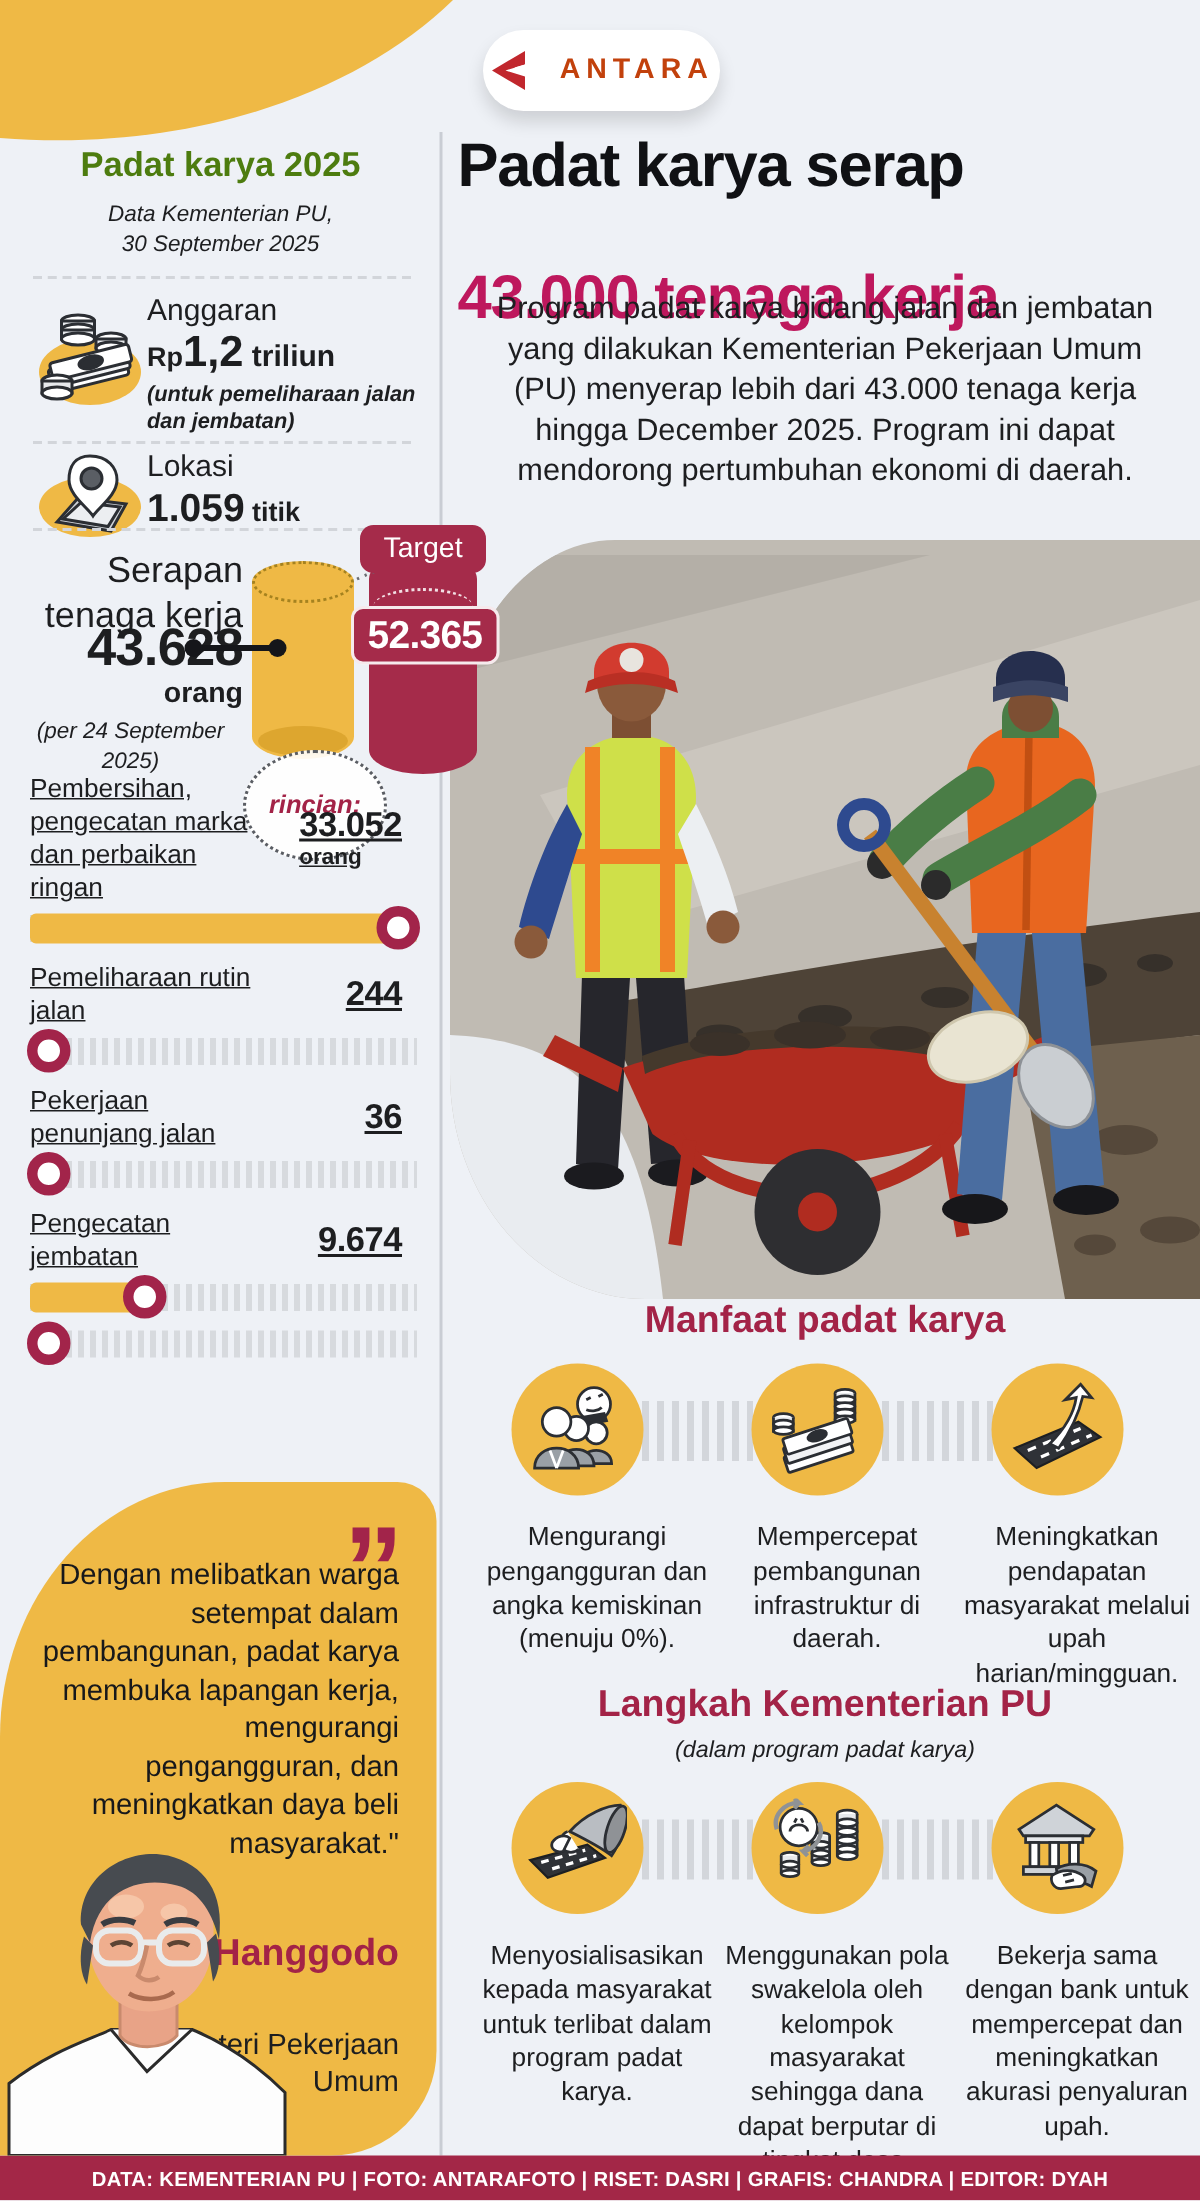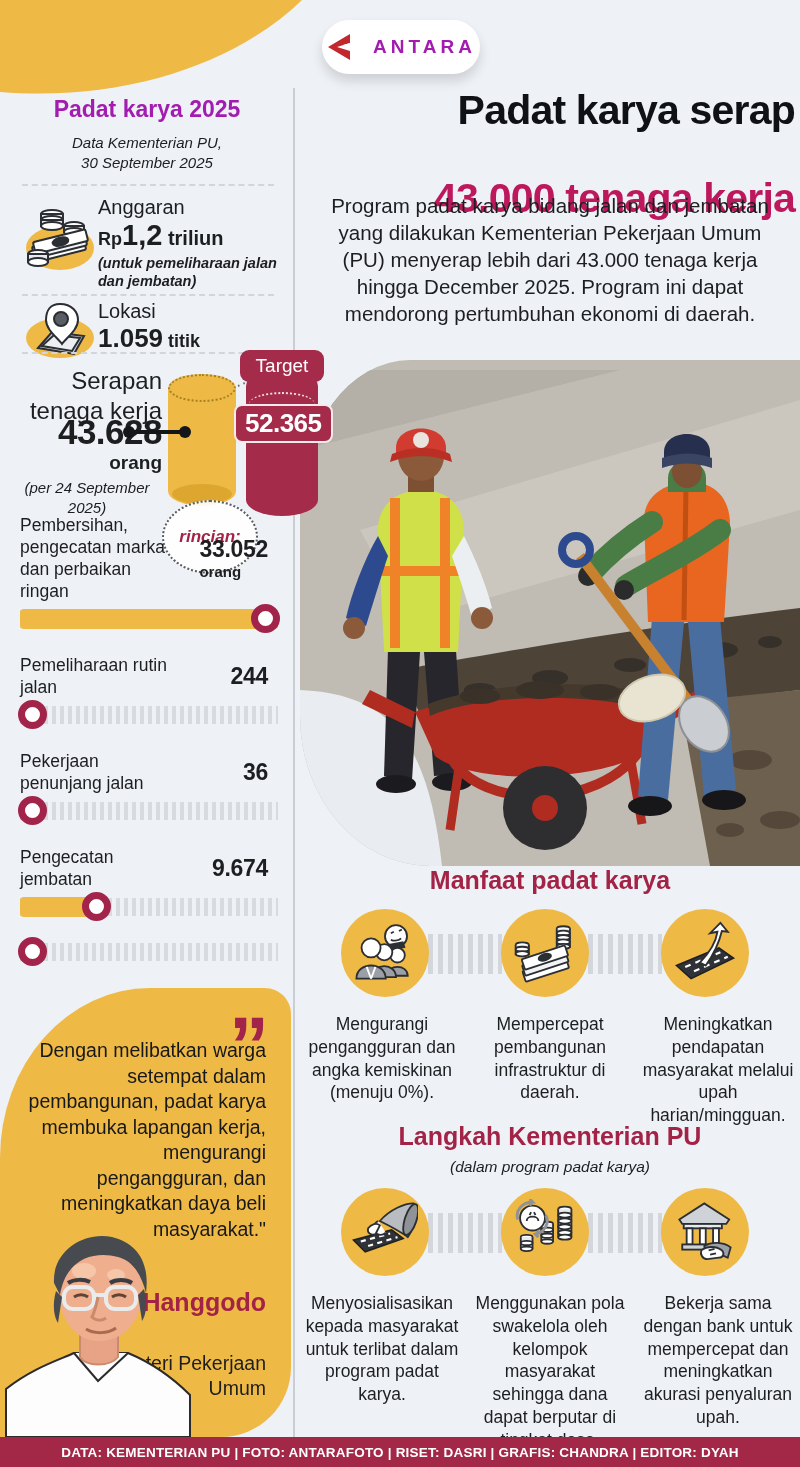--- a/index.html
+++ b/index.html
@@ -3,24 +3,24 @@
 <meta charset="utf-8">
 <style>
   html,body{margin:0;padding:0;}
   .page{position:relative;width:800px;height:1467px;background:#eef1f6;overflow:hidden;
         font-family:"Liberation Sans",sans-serif;color:#1d1e20;}
   .abs{position:absolute;}
   
   .blob-top{left:0;top:0;}
   .logo-pill{left:322px;top:20px;width:158px;height:54px;background:#fff;border-radius:28px;
              box-shadow:0 7px 12px rgba(0,0,0,.14);display:flex;align-items:center;justify-content:center;gap:9px;z-index:6;}
-  .logo-word{font-size:19px;font-weight:bold;letter-spacing:4px;color:#a21caf;margin-left:12px;}
+  .logo-word{font-size:19px;font-weight:bold;letter-spacing:4px;color:#c2410c;margin-left:12px;}
   .divider-v{left:293px;top:88px;width:2px;height:1349px;background:#c9cdd4;}
   
-  .sb-title{left:12px;top:96px;width:270px;text-align:center;color:#a21caf;font-size:23px;font-weight:bold;}
+  .sb-title{left:12px;top:96px;width:270px;text-align:center;color:#4d7c0f;font-size:23px;font-weight:bold;}
   .sb-source{left:12px;top:133px;width:270px;text-align:center;font-style:italic;font-size:15px;line-height:1.3;white-space:pre-line;}
   .sep{left:22px;width:252px;border-top:2px dashed #d2d5da;}
   .fact-row{left:22px;width:258px;display:flex;align-items:flex-start;}
   .fact-icon{flex:0 0 76px;}
   .fact-label{font-size:20px;}
   .fact-big{font-size:29px;font-weight:bold;}
   .fact-mid{font-size:18px;font-weight:bold;}
   .fact-note{font-size:14.5px;font-weight:bold;font-style:italic;line-height:1.25;margin-top:2px;}
   
   .serapan{left:12px;top:358px;width:282px;height:214px;z-index:4;}
@@ -44,58 +44,58 @@
   .target-box{position:absolute;left:222px;top:46px;padding:2px 9px;background:#a52b4a;border:2px solid rgba(255,255,255,.9);
               border-radius:8px;color:#fff;font-size:26px;font-weight:bold;z-index:6;letter-spacing:-0.5px;}
   .dotline{position:absolute;left:116px;top:72px;width:58px;height:4px;background:#15161a;}
   .dotline::before,.dotline::after{content:"";position:absolute;top:-4px;width:12px;height:12px;border-radius:50%;background:#15161a;}
   .dotline::before{left:-5px;} .dotline::after{right:-5px;}
   .rincian{position:absolute;left:150px;top:142px;width:92px;height:70px;border:2px dotted #5a5d63;border-radius:50%;
            background:rgba(255,255,255,.9);display:flex;align-items:center;justify-content:center;
            color:#a32347;font-weight:bold;font-style:italic;font-size:17px;}
   
   .bk{left:20px;top:514px;width:258px;z-index:4;}
-  .bk-row{margin-bottom:25px;}
+  .bk-row{margin-bottom:11px;text-decoration:underline;}
   .bk-top{display:flex;align-items:center;}
   .bk-label{width:154px;font-size:17.5px;line-height:1.26;}
   .bk-valwrap{margin-left:auto;padding-right:10px;text-align:left;}
   .bk-value{font-size:23px;font-weight:bold;letter-spacing:-0.3px;}
   .bk-unit{font-size:15px;font-weight:bold;}
   .bk-bar{position:relative;height:20px;margin-top:7px;margin-bottom:4px;}
   .bk-track{position:absolute;left:0;top:1px;width:100%;height:18px;
             background:repeating-linear-gradient(90deg,#d7dade 0 4px,rgba(0,0,0,0) 4px 8px);}
   .bk-fill{position:absolute;left:0;top:0;height:20px;background:#efb945;border-radius:4px;z-index:1;}
   .bk-dot{position:absolute;top:-5px;width:15px;height:15px;border:7px solid #a2244a;background:#fff;border-radius:50%;z-index:2;}
   
   .quote{left:0;top:988px;width:291px;height:449px;background:#efb945;z-index:3;
          border-radius:150px 26px 70px 0/170px 26px 70px 0;}
   .quote-mark{position:absolute;right:22px;top:18px;color:#a2244a;font-size:80px;font-weight:bold;line-height:1;height:44px;overflow:hidden;}
   .quote-text{position:absolute;right:25px;top:50px;width:238px;text-align:right;font-size:19.5px;line-height:1.31;color:#17181b;}
   .quote-author{position:absolute;right:25px;top:300px;width:200px;text-align:right;color:#a32347;font-weight:bold;font-size:25px;line-height:1.16;}
   .quote-role{position:absolute;right:25px;top:363px;width:200px;text-align:right;font-size:19.5px;line-height:1.3;}
   .portrait{position:absolute;left:0;bottom:0;}
   
-  .main-title{left:305px;top:88px;width:490px;text-align:right;font-weight:bold;letter-spacing:-0.8px;}
+  .main-title{left:305px;top:88px;width:490px;text-align:left;font-weight:bold;letter-spacing:-0.8px;}
   .mt1{font-size:41px;line-height:1.08;color:#101114;}
   .mt2{font-size:41px;line-height:1.12;color:#be185d;margin-top:44px;}
   .intro{left:328px;top:192px;width:444px;text-align:center;font-size:20.5px;line-height:1.32;}
   .photo{left:300px;top:360px;width:500px;height:506px;border-radius:110px 0 0 130px/150px 0 0 150px;overflow:hidden;z-index:1;}
   .section{width:500px;}
   .benefits{left:300px;top:866px;}
   .steps{left:300px;top:1122px;}
   .section-title{text-align:center;color:#a32347;font-size:25px;font-weight:bold;}
   .section-sub{text-align:center;font-style:italic;font-size:15.5px;margin-top:7px;}
   .icons-row{position:relative;height:96px;margin-top:12px;}
   .icon-circle{position:absolute;top:2px;width:88px;height:88px;border-radius:50%;background:#efb945;
                display:flex;align-items:center;justify-content:center;}
   .ic1{left:41px;} .ic2{left:201px;} .ic3{left:361px;}
   .stripe{position:absolute;top:27px;height:40px;width:74px;
           background:repeating-linear-gradient(90deg,#d3d6db 0 5px,rgba(0,0,0,0) 5px 10px);}
   .st1{left:128px;} .st2{left:288px;}
-  .texts-row{display:flex;justify-content:space-between;padding:0 2px;margin-top:10px;}
+  .texts-row{display:flex;justify-content:flex-end;padding:0 2px;margin-top:10px;}
   .col-text{width:160px;text-align:center;font-size:17.5px;line-height:1.3;}
   
   .footer{left:0;top:1437px;width:800px;height:30px;background:#a32747;color:#fff;display:flex;
           align-items:center;justify-content:center;font-size:13.5px;font-weight:bold;letter-spacing:0.2px;}
 </style>
 </head>
 <body>
 
 <div class="page">
 

